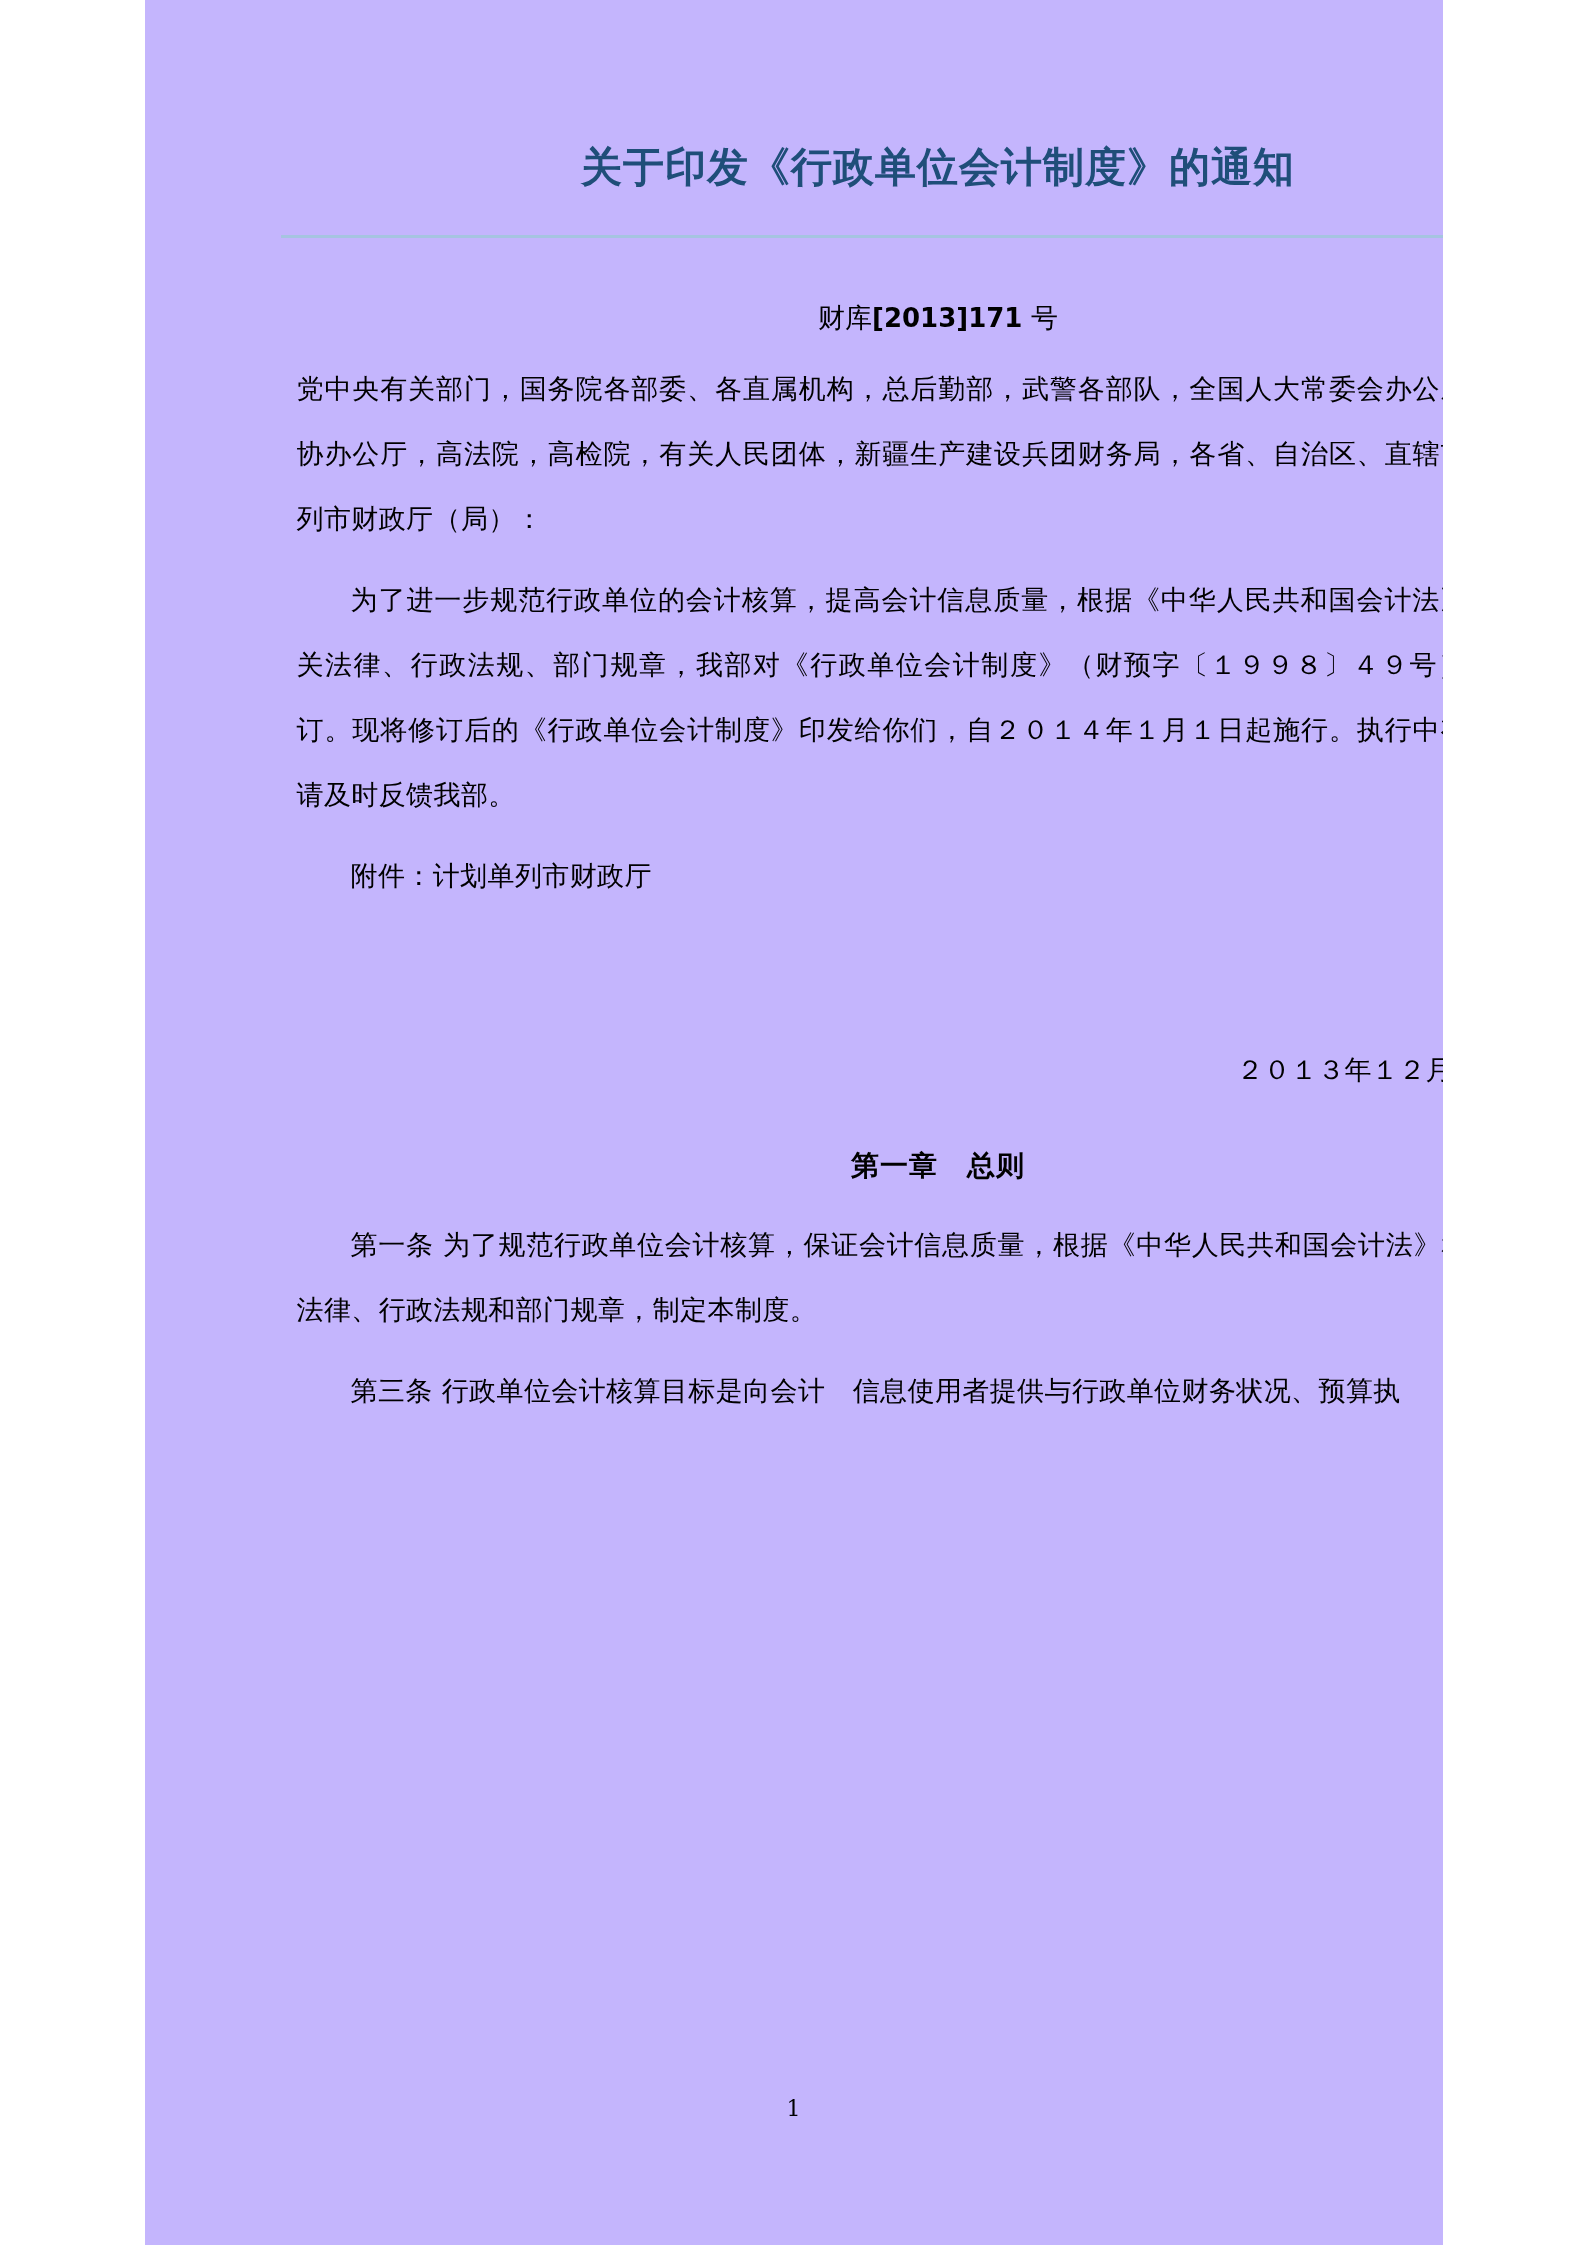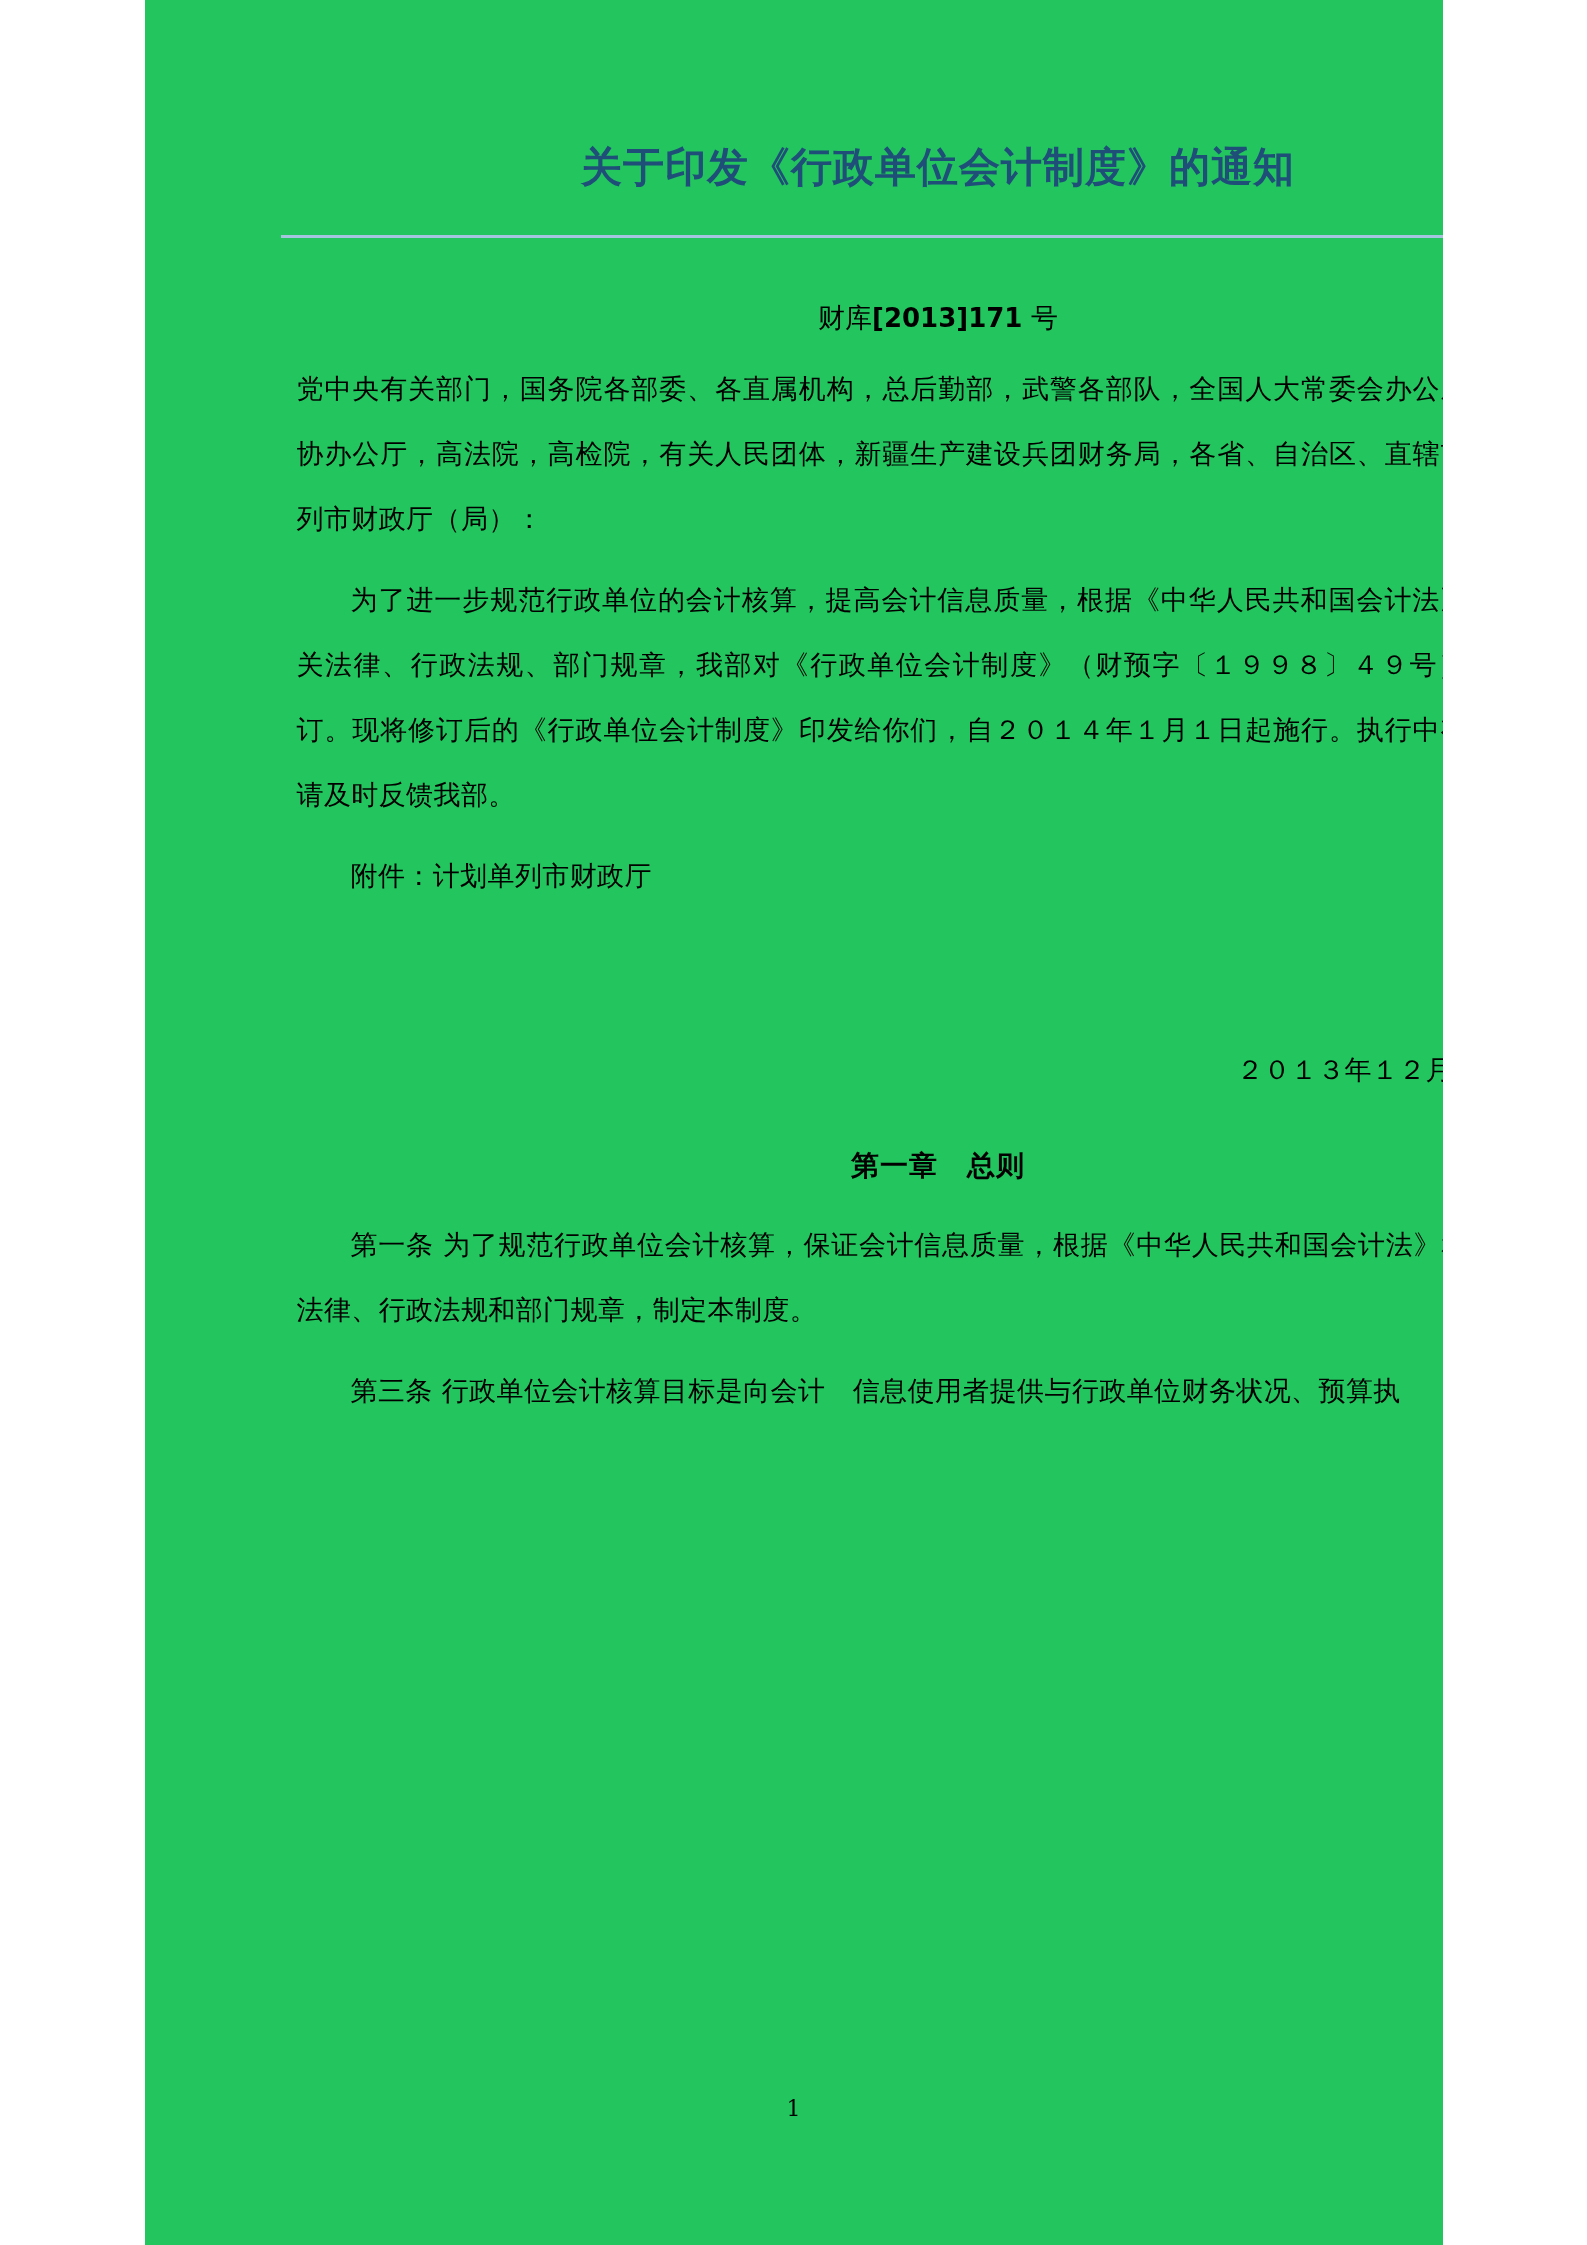--- a/index.html
+++ b/index.html
@@ -9,21 +9,21 @@
   }
   body {
     font-family: "DejaVu Serif", "Liberation Serif", serif;
     color: #000000;
   }
   .page {
     position: relative;
     width: 1298px;
     height: 2245px;
     margin: 0 auto;
-    background: #22c55e;
+    background: #c4b5fd;
     box-sizing: border-box;
     overflow: hidden;
   }
   .content {
     position: absolute;
     left: 136px;
     top: 0;
     width: 1315px;
   }
 

